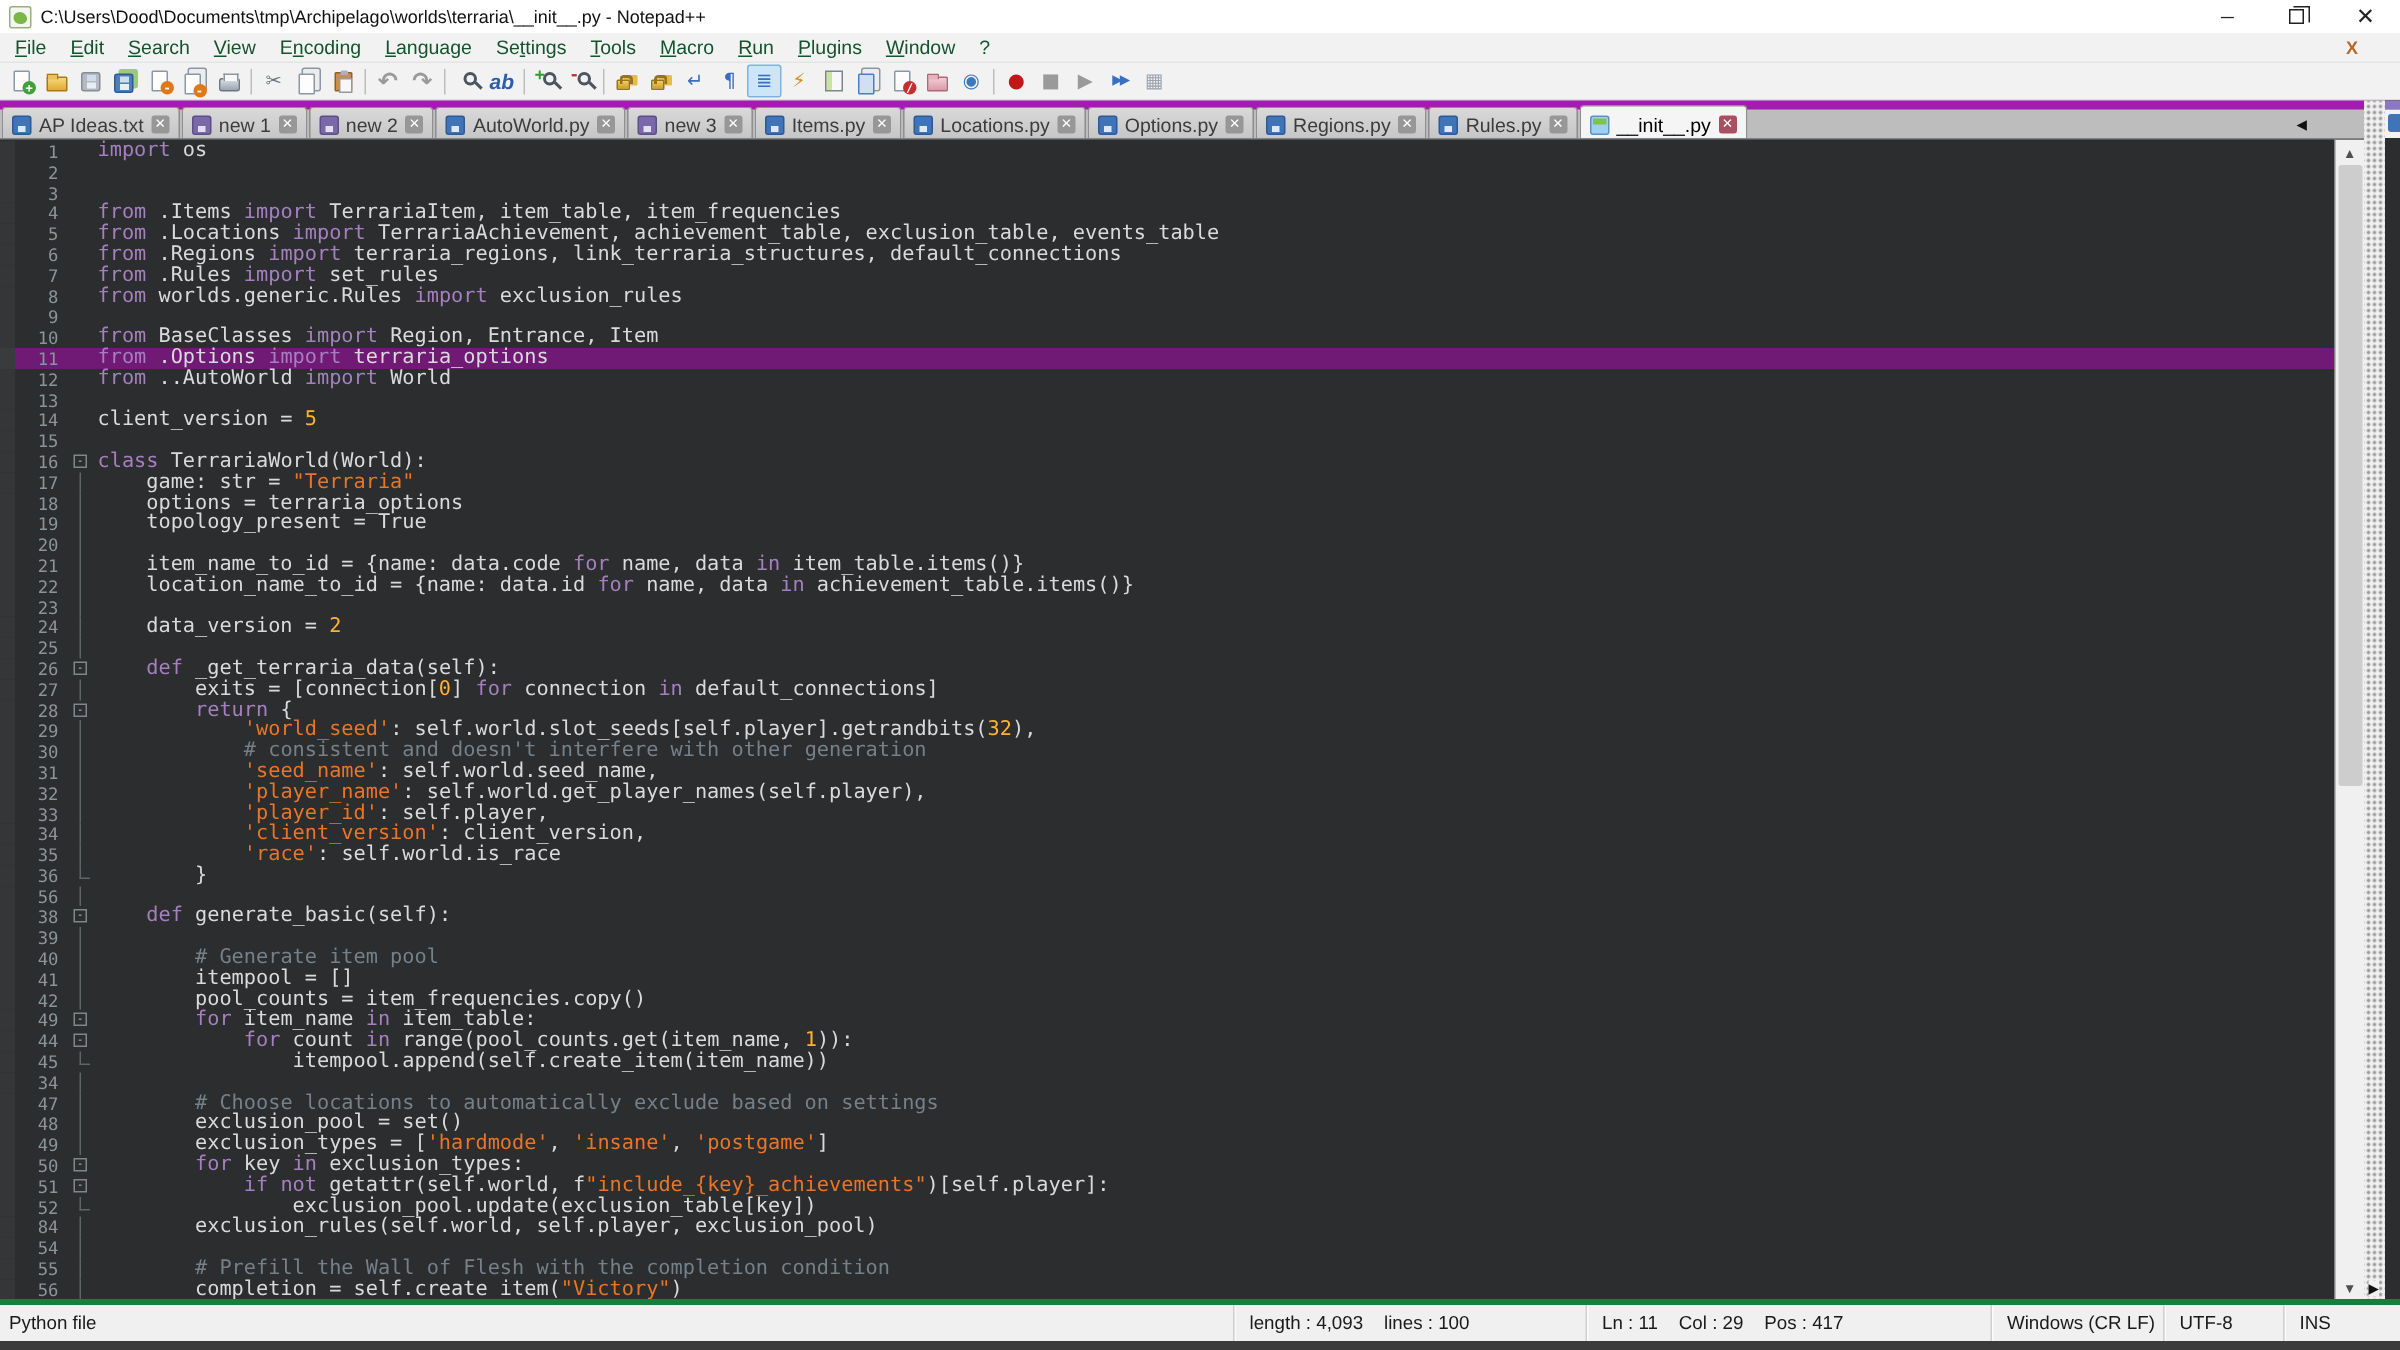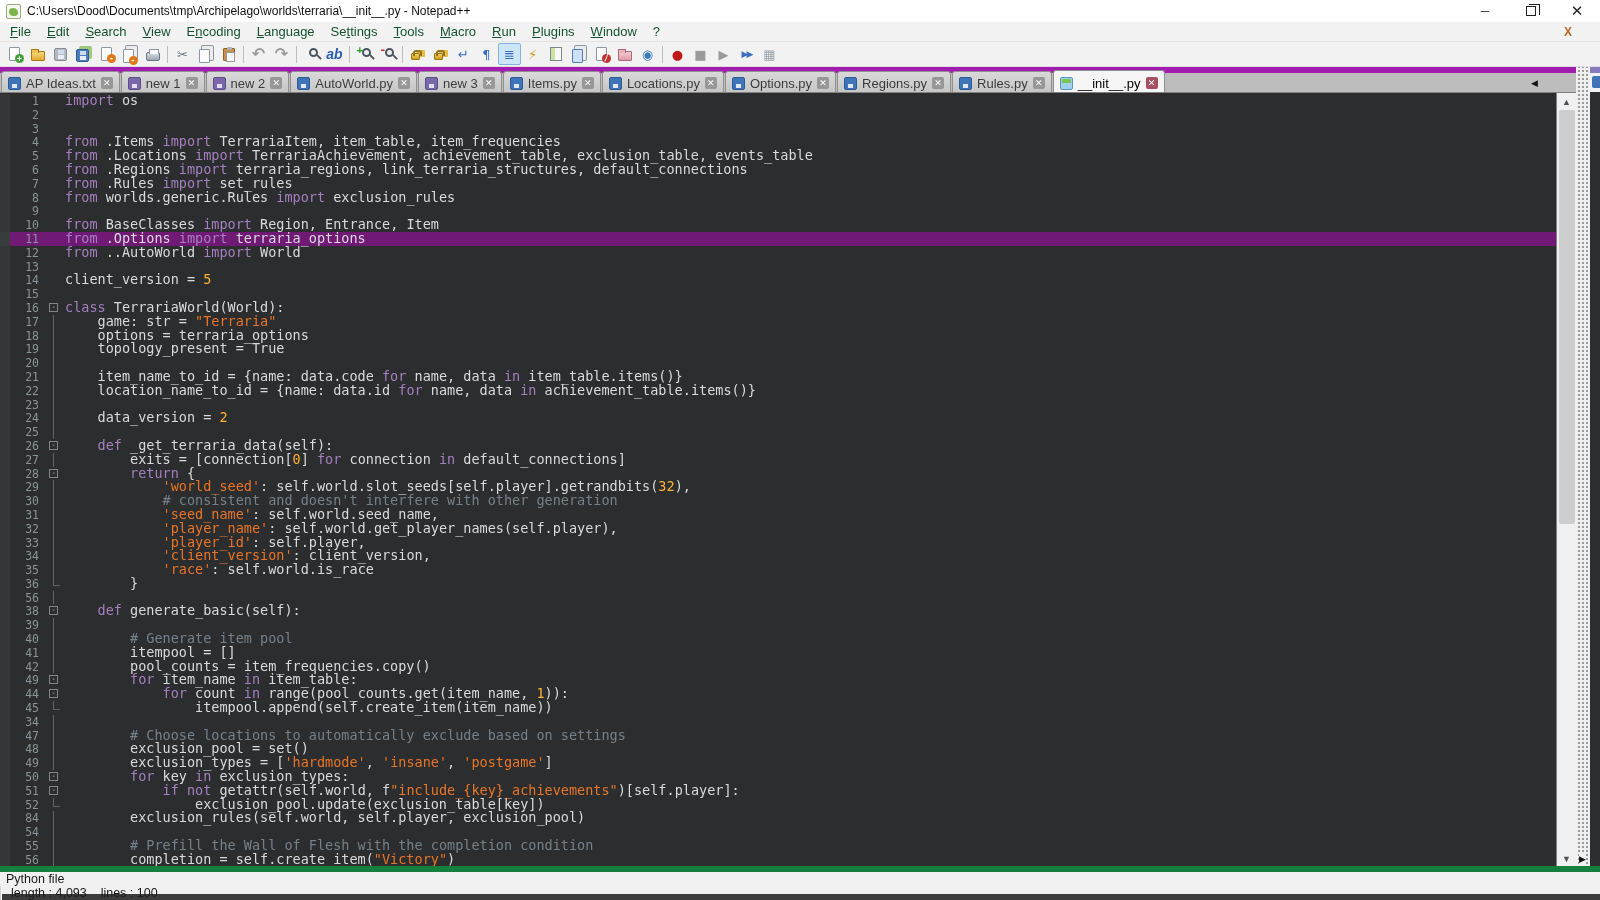--- a/index.html
+++ b/index.html
@@ -100,21 +100,21 @@
   
   .splitter { position:absolute; left:1576px; top:67px; width:14px; height:799px; background:#f0f0f0;
     background-image:radial-gradient(#9a9a9a 1px, transparent 1.2px); background-size:4px 4px; background-position:1px 2px; }
   .splitter .spl-arrow { position:absolute; bottom:2px; left:3px; font-size:9px; color:#111; background:#f0f0f0; }
   .sliver { position:absolute; left:1590px; top:67px; width:10px; height:799px; background:#2b2d2e; }
   .sliver .sl-top { height:6px; background:#8979c0; }
   .sliver .sl-tab { height:19px; background:#f2f2f2; position:relative; }
   .sliver .sl-tab::after { content:''; position:absolute; left:2px; top:3px; width:8px; height:12px; background:#3f74b8; border-radius:2px 0 0 2px; }
 
   
-  .statusbar { height:28px; background:#f0f0f0; border-top:6px solid #15803d; display:flex; font-size:12.5px; color:#1a1a1a; align-items:stretch;flex-direction:column; }
+  .statusbar { height:28px; background:#f0f0f0; border-top:4px solid #15803d; display:flex; font-size:12.5px; color:#1a1a1a; align-items:stretch; }
   .sb-sec { display:flex; align-items:center; padding-left:10px; border-left:1px solid #d0d0d0; box-shadow:inset 1px 0 0 #fbfbfb; white-space:pre; }
   .sb-doctype { flex:1; border-left:none; box-shadow:none; padding-left:6px; }
   .sb-len { width:235px; } .sb-pos { width:270px; } .sb-eol { width:115px; }
   .sb-enc { width:80px; } .sb-ins { width:78px; }
   .bottomstrip { height:6px; background:#3c3c3c; }
 </style>
 </head>
 <body>
 
 <div class="window">

